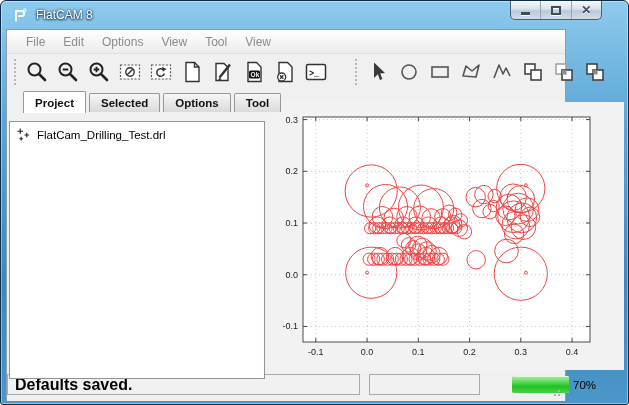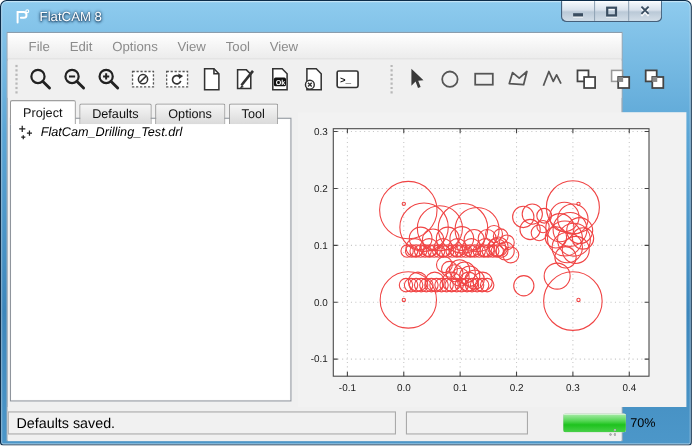--- a/index.html
+++ b/index.html
@@ -42,38 +42,38 @@
   .menu-item { color:#8b8b8b; font-size:12px; padding:3px 9px; cursor:default; }
 
   .toolbar { position:absolute; left:0; top:25px; width:100%; height:34px;
     background:#f0f0f0; display:flex; align-items:center; }
   .tb-handle { width:0; height:26px; border-left:2px dotted #b8b8b8; margin:0 5px 0 7px; }
   .tb-handle.second { margin-left:24px; }
   .tb-btn { width:31px; height:30px; display:flex; align-items:center; justify-content:center;
     background:transparent; border:none; cursor:default; }
   .tb-btn svg { width:24px; height:24px; }
 
-  .tabbar { position:absolute; left:2px; top:61px; height:22px; display:flex; align-items:flex-end; z-index:3; }
+  .tabbar { position:absolute; left:16px; top:61px; height:22px; display:flex; align-items:center; z-index:3;font-weight:bold; }
   .tab { font-size:11.5px; color:#111; background:linear-gradient(#f6f6f6,#dadada);
     border:1px solid #979797; border-bottom:none; border-radius:2px 2px 0 0;
     height:19px; padding:3px 11px 0; margin-right:3px; cursor:default; }
   .tab.active { background:#fff; height:22px; padding-top:5px; position:relative; z-index:4; }
 
-  .tree-panel { position:absolute; left:2px; top:77px; width:256px; height:258px;
-    background:#fff; border:1px solid #8f959d; box-shadow: inset 0 0 0 1px #fdfdfd; z-index:2;font-style:italic; }
+  .tree-panel { position:absolute; left:2px; top:91px; width:256px; height:258px;
+    background:#fff; border:1px solid #8f959d; box-shadow: inset 0 0 0 1px #fdfdfd; z-index:2; }
   .tree-item { display:flex; align-items:center; gap:6px; padding:5px 6px; font-size:11.5px; color:#000; }
   .tree-item svg { width:15px; height:15px; flex:0 0 15px; }
 
   .plot-panel { position:absolute; left:264px; top:72px; width:353px; height:268px; background:#f2f2f2; }
   .plot-panel svg { display:block; }
 
   
   .statusbar { position:absolute; left:0; top:340px; width:100%; height:31px; background:#f0f0f0; }
   .sb-box { position:absolute; top:4px; height:21px; background:#f1f1f1; border:1px solid #aaa;
-    font-size:13px; color:#000; display:flex; align-items:center; padding:0 7px; overflow:hidden; }
+    font-size:16px; color:#000; display:flex; align-items:center; padding:0 7px; overflow:hidden;font-weight:bold; }
   .sb-box.msg { left:0; width:353px; }
   .sb-box.sel { left:362px; width:111px; }
   .sb-units { position:absolute; left:482px; top:4px; height:21px; display:flex; align-items:center;
     font-size:12px; color:#000;margin-top:40px; }
   .progress-track { position:absolute; left:505px; top:6px; width:57px; height:17px;
     background:#e4e4e4; border-radius:2px; overflow:hidden; box-shadow: inset 0 0 0 1px #bfbfbf; }
   .progress-fill { height:100%; width:0;
     background:linear-gradient(#aeecae,#52d652 40%,#1ec31e 60%,#49d049);
     box-shadow: inset 0 1px 0 rgba(255,255,255,.65); }
   .sb-percent { position:absolute; left:566px; top:4px; height:21px; display:flex; align-items:center;
@@ -236,21 +236,21 @@
               <rect x="4" y="4" width="10" height="10" stroke="#444" stroke-width="1.6" fill="#fff"></rect>
               <rect x="10" y="10" width="10" height="10" stroke="#444" stroke-width="1.6" fill="#fff"></rect>
               <rect x="10" y="10" width="4.5" height="4.5" fill="#8a8a8a"></rect>
             </svg>
           </button>
         </span>
     </div>
 
     <div class="tabbar" id="tabbar">
         <div class="tab active">Project</div>
-        <div class="tab">Defaults</div>
+        <div class="tab">Selected</div>
         <div class="tab">Options</div>
         <div class="tab">Tool</div>
       </div>
 
     <div class="tree-panel">
       <div class="tree-item">
         <svg viewBox="0 0 16 16">
           <g stroke="#222" stroke-width="1.2" fill="none">
             <path d="M4.5 1.5 v6 M1.5 4.5 h6"></path>
             <path d="M11.5 6 v5 M9 8.5 h5"></path>

